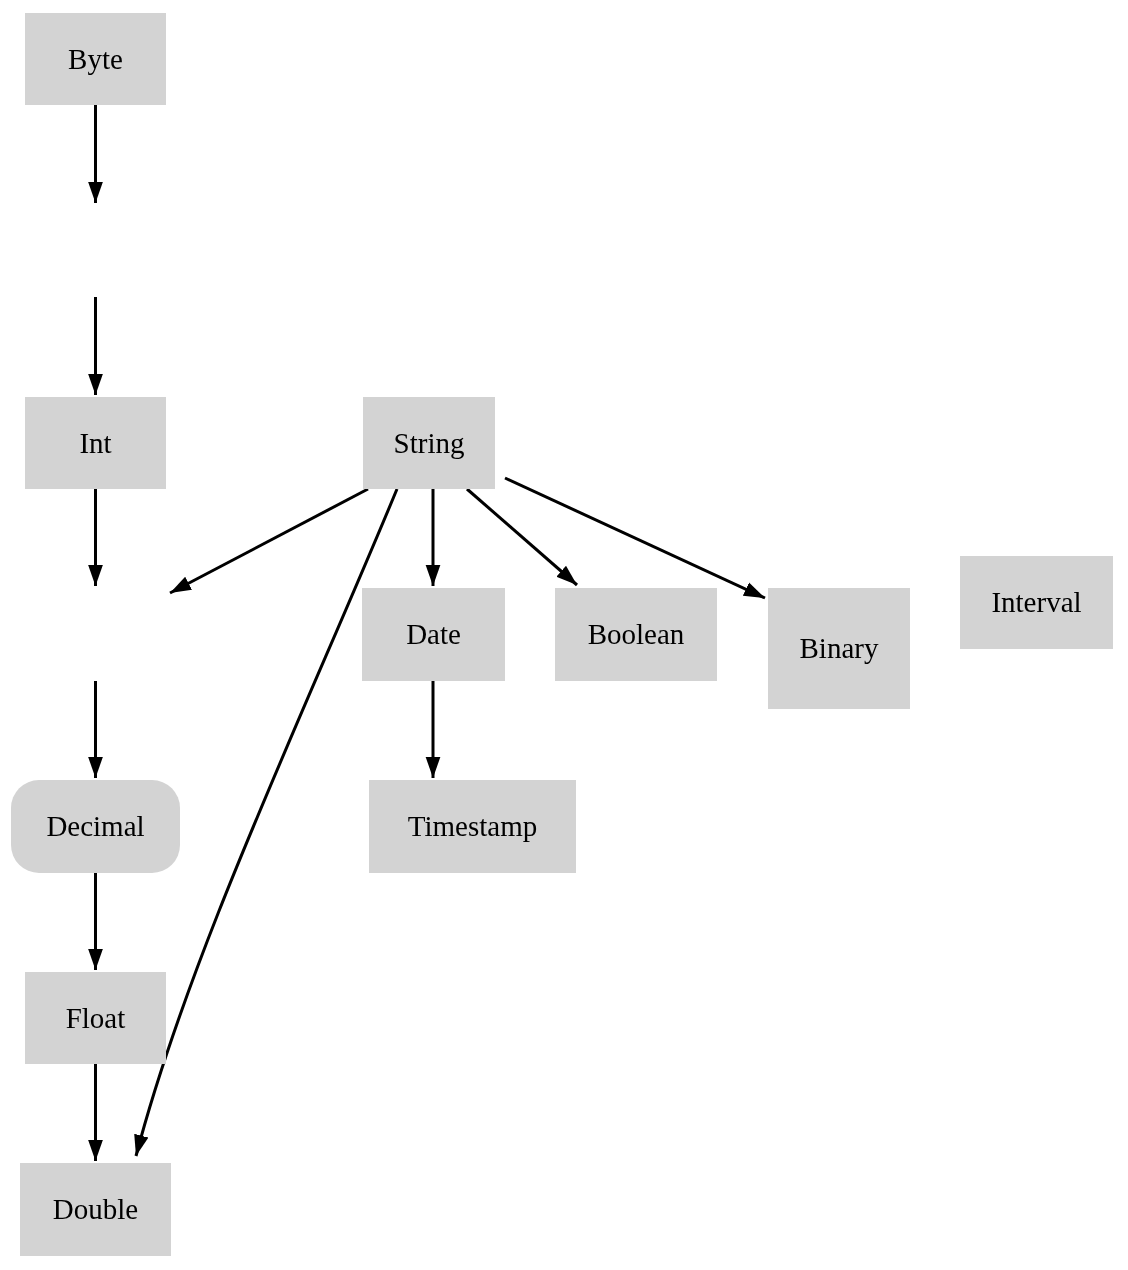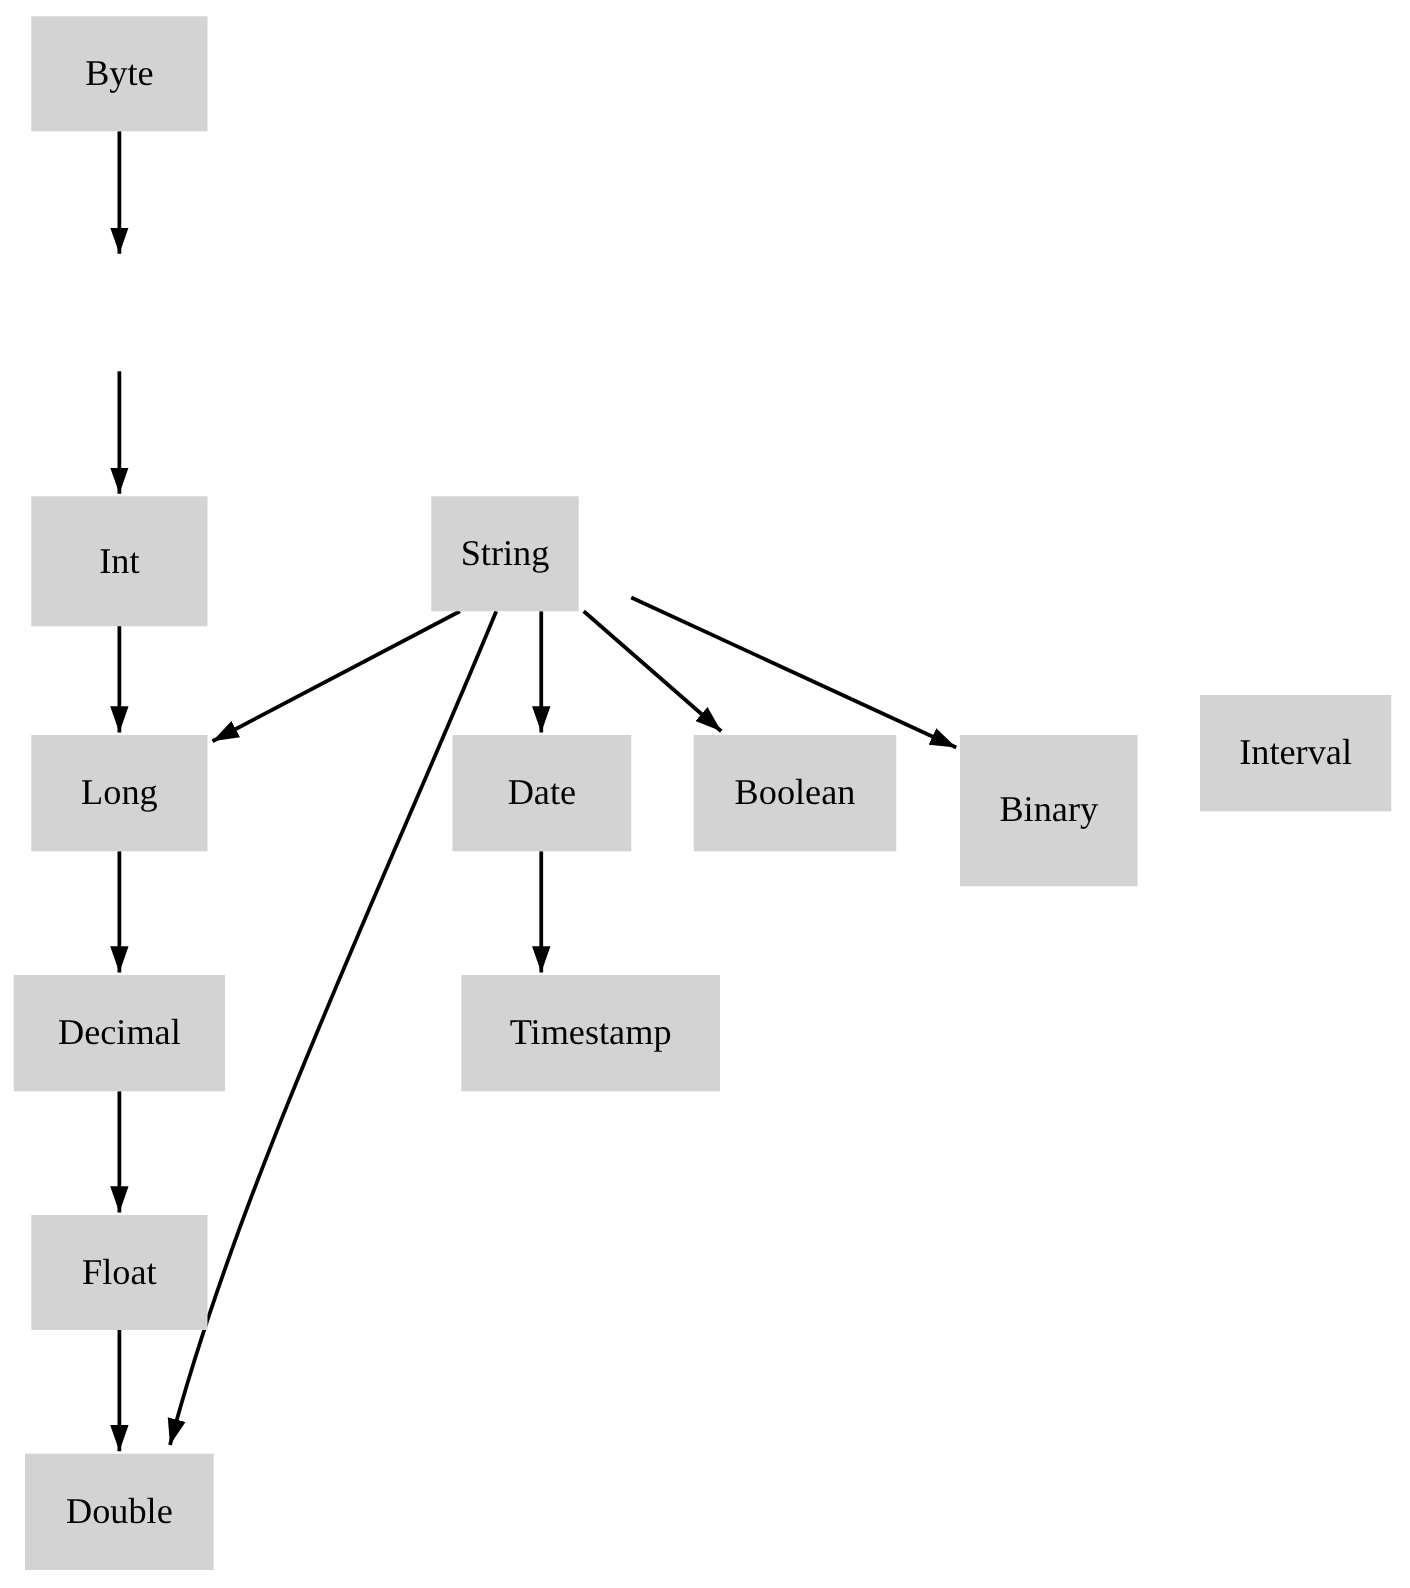--- a/index.html
+++ b/index.html
@@ -63,25 +63,24 @@
     <path class="edge-path" marker-end="url(#arrow)" d="M433,489 L433,586"></path>
     <path class="edge-path" marker-end="url(#arrow)" d="M433,681 L433,778"></path>
 
     <path class="edge-path" marker-end="url(#arrow)" d="M368,489 L170,593"></path>
     <path class="edge-path" marker-end="url(#arrow)" d="M467,489 L577,585"></path>
     <path class="edge-path" marker-end="url(#arrow)" d="M505,478 L765,598"></path>
     <path class="edge-path" marker-end="url(#arrow)" d="M397,489 C310,700 190,950 136,1156"></path>
   </svg>
 
   <div class="node" style="left:25px;  top:13px;   width:141px; height:92px;">Byte</div>
-  <div class="node" style="left:25px;  top:397px;  width:141px; height:104px;">Int</div>
-  <div class="node" style="left:345px; top:397px;  width:118px; height:92px;">String</div>
-  <div class="node" style="left:25px;  top:588px;  width:141px; height:93px;">Long</div>
+  <div class="node" style="left:25px;  top:397px;  width:141px; height:92px;">Int</div>
+  <div class="node" style="left:363px; top:397px;  width:132px; height:92px;">String</div>
   <div class="node" style="left:362px; top:588px;  width:143px; height:93px;">Date</div>
   <div class="node" style="left:555px; top:588px;  width:162px; height:93px;">Boolean</div>
   <div class="node" style="left:768px; top:588px;  width:142px; height:121px;">Binary</div>
   <div class="node" style="left:960px; top:556px;  width:153px; height:93px;">Interval</div>
-  <div class="node" style="left:11px;  top:780px;  width:169px; height:93px;">Decimal</div>
+  <div class="node" style="left:11px;  top:780px;  width:169px; height:93px;border-radius:28px;">Decimal</div>
   <div class="node" style="left:329px; top:780px;  width:207px; height:93px;margin-left:40px;">Timestamp</div>
   <div class="node" style="left:25px;  top:972px;  width:141px; height:92px;">Float</div>
   <div class="node" style="left:20px;  top:1163px; width:151px; height:93px;">Double</div>
 
 </div>
 
 </body></html>

